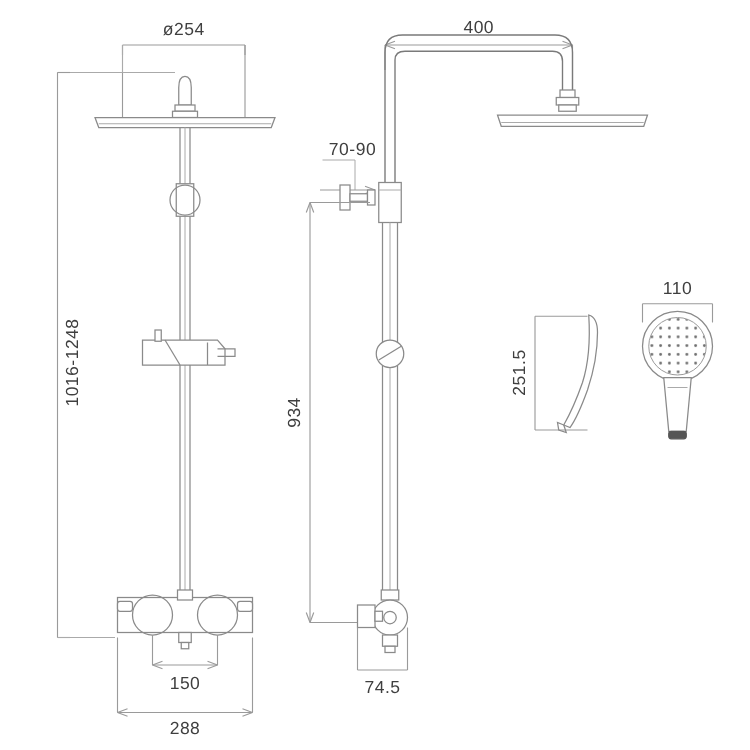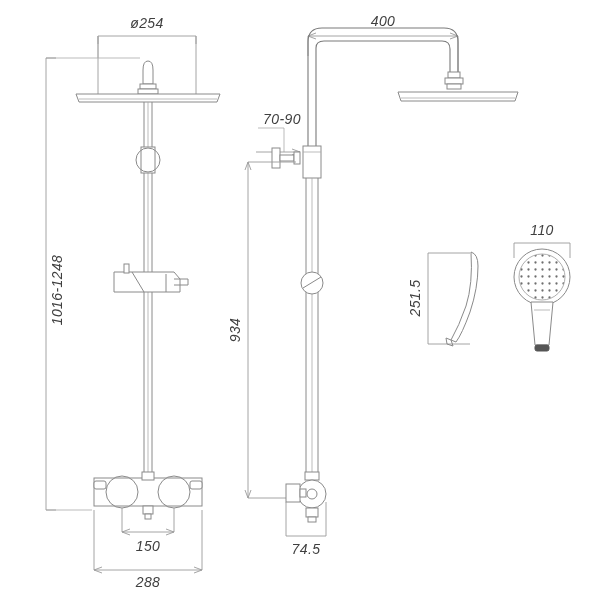--- a/index.html
+++ b/index.html
@@ -1,18 +1,18 @@
 <!DOCTYPE html>
 <html><head>
 <meta charset="utf-8">
 <style>
   html,body{margin:0;padding:0;background:#ffffff;}
   body{width:600px;height:600px;overflow:hidden;
        font-family:"Liberation Sans","DejaVu Sans",sans-serif;}
-  #sheet{position:relative;width:600px;height:600px;background:#ffffff;font-style:italic;}
+  #sheet{position:relative;width:600px;height:600px;background:#ffffff;}
   #sheet svg{position:absolute;top:0;left:0;}
   .dimtext{font-family:"Liberation Sans","DejaVu Sans",sans-serif;
            font-size:14px;fill:#3f3f3f;letter-spacing:0.4px;}
 </style>
 </head>
 <body>
 
 <div id="sheet">
 
   <svg width="600" height="600" viewBox="0 0 600 600">

